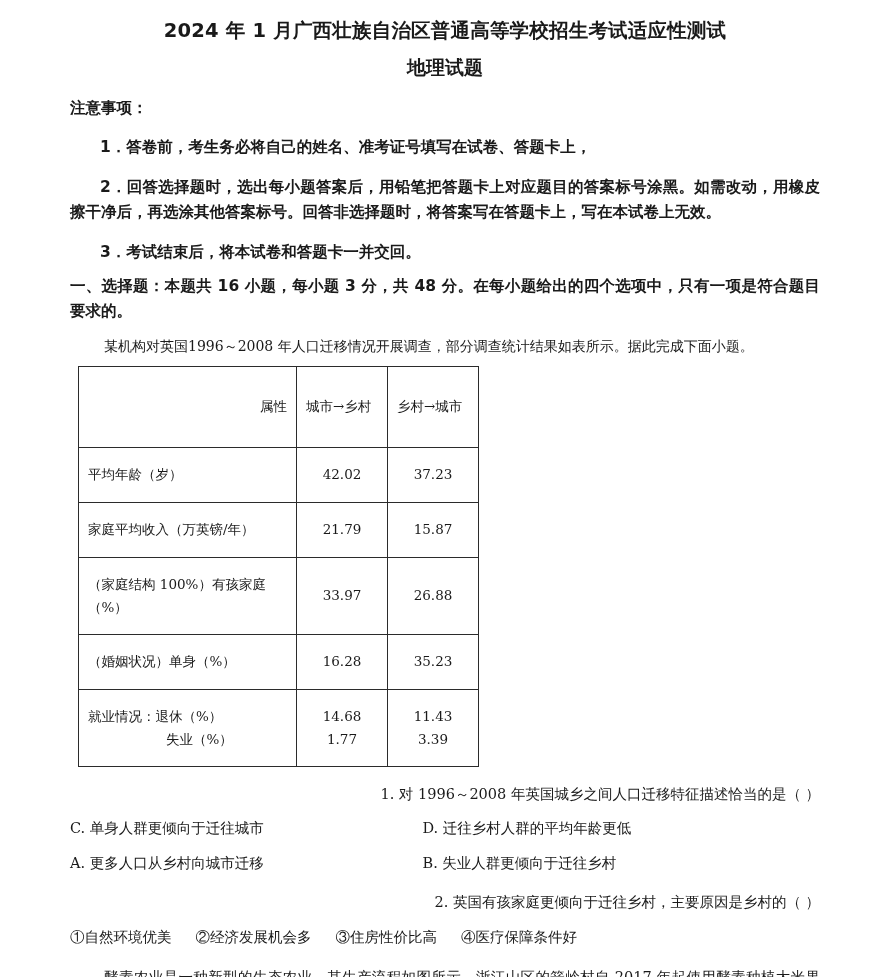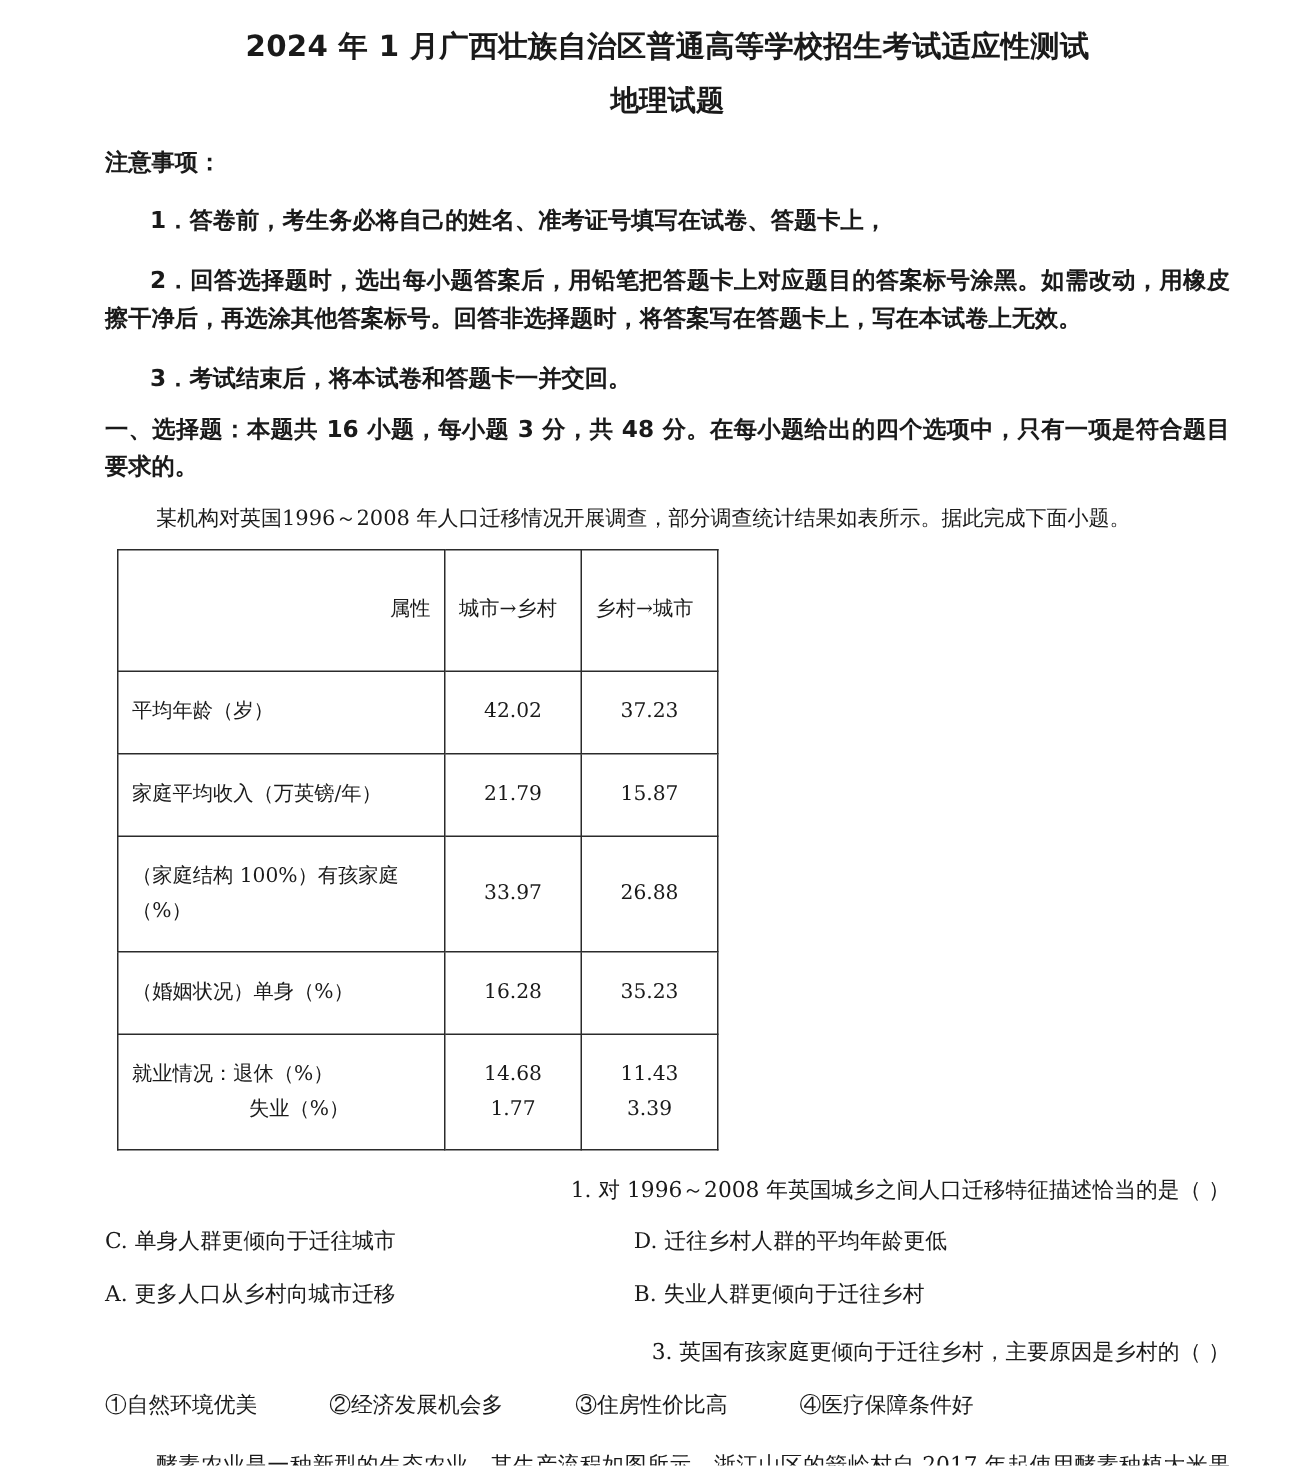--- a/index.html
+++ b/index.html
@@ -144,21 +144,20 @@
     line-height: 1.6;
   }
   .opts-2col > div { width: 47%; }
   .opts-2col > div:last-child { width: 53%; }
 
   .opts-inline {
     display: flex;
     margin: 12px 0 0 0;
     font-size: 14.5px;
     line-height: 1.6;
-    gap: 24px;
   }
   .opts-inline > span {
     margin-right: 24px;
     white-space: nowrap;
   }
 
   .opts-4col {
     display: flex;
     margin: 13px 0 0 0;
     font-size: 14.5px;
@@ -239,21 +238,21 @@
   <p class="question-stem">1. 对 1996～2008 年英国城乡之间人口迁移特征描述恰当的是（      ）</p>
   <div class="opts-2col">
     <div>C. 单身人群更倾向于迁往城市</div>
     <div>D. 迁往乡村人群的平均年龄更低</div>
   </div>
   <div class="opts-2col">
     <div>A. 更多人口从乡村向城市迁移</div>
     <div>B. 失业人群更倾向于迁往乡村</div>
   </div>
 
-  <p class="question-stem">3. 英国有孩家庭更倾向于迁往乡村，主要原因是乡村的（      ）</p>
+  <p class="question-stem">2. 英国有孩家庭更倾向于迁往乡村，主要原因是乡村的（      ）</p>
   <div class="opts-inline">
     <span>①自然环境优美</span>
     <span>②经济发展机会多</span>
     <span>③住房性价比高</span>
     <span>④医疗保障条件好</span>
   </div>
 
   <p class="passage-tall">酵素农业是一种新型的生态农业，其生产流程如图所示。浙江山区的箭岭村自 2017 年起使用酵素种植大米果蔬，并探索“生态环境教育+”的发展路径。该村的许多酵素农产品市场价格较高，却在刚种下时就被预定一空。受酵素液产量不足等影响，目前酵素农业还是“小众”农业。据此完成下面小题。</p>
 
 </div>

